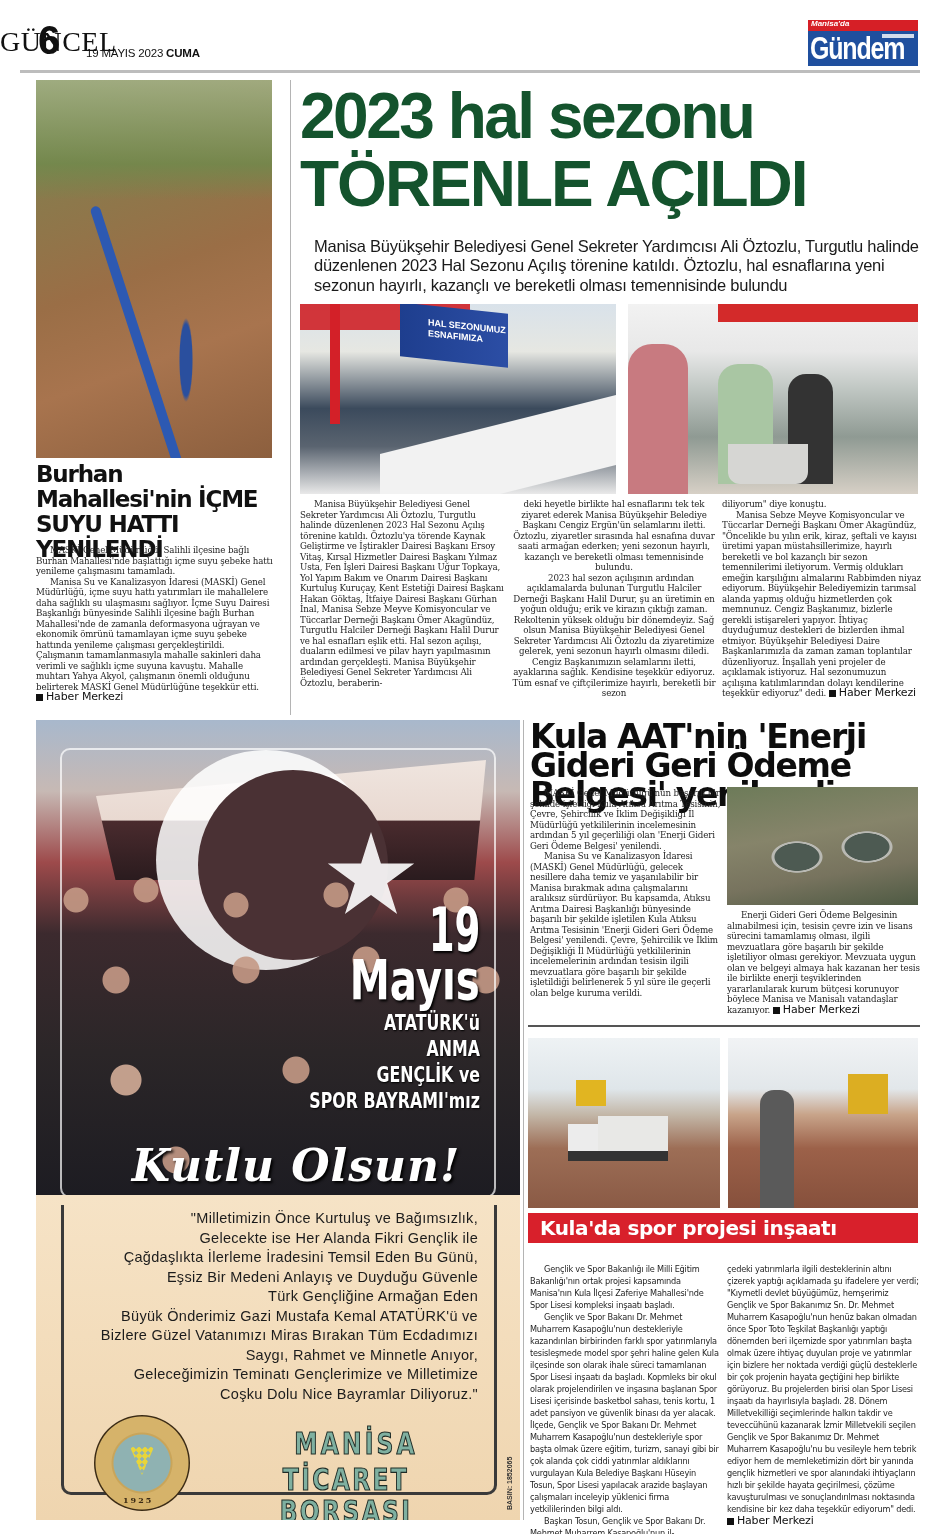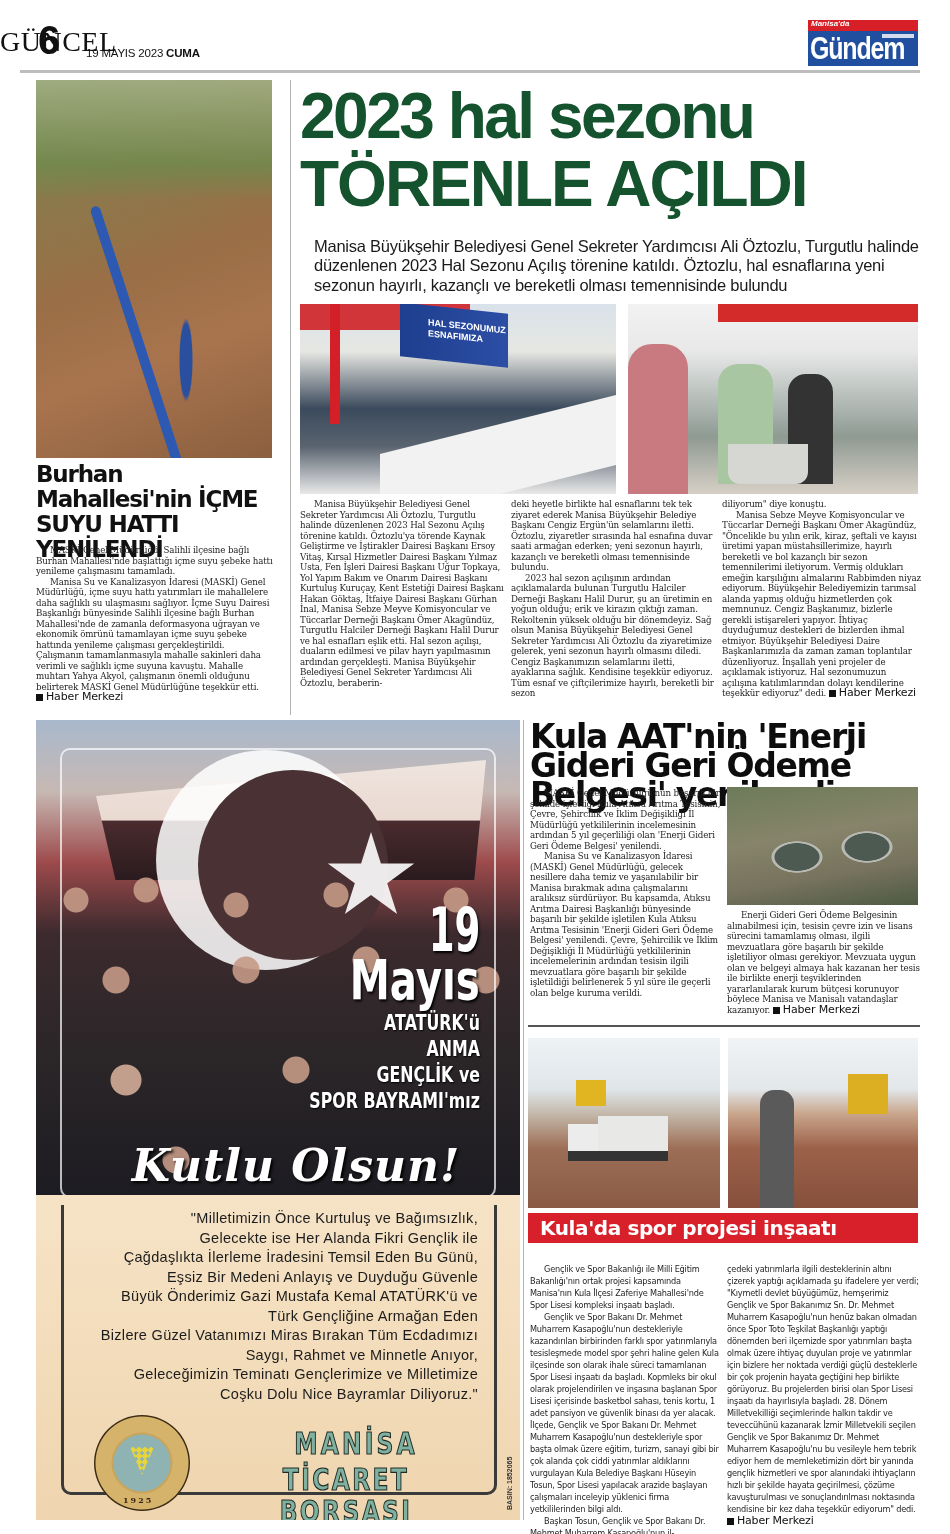--- a/index.html
+++ b/index.html
@@ -52,21 +52,21 @@
 
   .hl-burhan { left: 36px; top: 462px; width: 240px; font-family: "DejaVu Sans", sans-serif; font-weight: 700; font-size: 23px; line-height: 25px; letter-spacing: -1.2px; color: #111; }
 
   .body { font-family: "DejaVu Serif", serif; font-size: 8.7px; line-height: 10.5px; color: #1f1f1f; letter-spacing: -0.15px; text-align: left; }
   .body p { text-indent: 14px; }
   .byline { font-family: "DejaVu Sans", sans-serif; font-weight: 400; font-size: 11px; color: #111; }
   .byline::before { content: ""; display: inline-block; width: 7px; height: 7px; background: #111; margin-right: 3px; vertical-align: -1px; }
 
   .col-burhan { left: 36px; top: 545px; width: 238px; }
   .col-hal1 { left: 300px; top: 499px; width: 206px; }
-  .col-hal2 { left: 511px; top: 499px; width: 206px; }
+  .col-hal2 { left: 511px; top: 499px; width: 206px; text-align: center; }
   .col-hal3 { left: 722px; top: 499px; width: 200px; }
 
   .vrule { width: 1px; background: #b4b4b4; }
 
   
   .ad { left: 36px; top: 720px; width: 484px; height: 800px; overflow: hidden; }
   .ad-photo { position: absolute; left: 0; top: 0; width: 484px; height: 475px;
     background:
       linear-gradient(180deg, #a8b8cc 0%, #c7b9b4 15%, #9d4a4b 30%, #3c2a2e 45%, #2b2628 70%, #1d1c22 100%); }
   .ad-ship { position: absolute; left: 60px; top: 40px; width: 390px; height: 120px; background: linear-gradient(180deg, #efe5df 0%, #e9d9d1 50%, #4a2b2e 51%, #2a1b1e 100%); clip-path: polygon(0 30%, 100% 0, 97% 100%, 5% 100%); }
@@ -211,22 +211,22 @@
     </div>
     <div class="ad-kutlu">Kutlu Olsun!</div>
   </div>
   <div class="ad-bottom">
     <div class="ad-box"></div>
     <div class="ad-quote">
       <div>"Milletimizin Önce Kurtuluş ve Bağımsızlık,</div>
       <div>Gelecekte ise Her Alanda Fikri Gençlik ile</div>
       <div>Çağdaşlıkta İlerleme İradesini Temsil Eden Bu Günü,</div>
       <div>Eşsiz Bir Medeni Anlayış ve Duyduğu Güvenle</div>
+      <div>Türk Gençliğine Armağan Eden</div>
       <div>Büyük Önderimiz Gazi Mustafa Kemal ATATÜRK'ü ve</div>
-      <div>Türk Gençliğine Armağan Eden</div>
       <div>Bizlere Güzel Vatanımızı Miras Bırakan Tüm Ecdadımızı</div>
       <div>Saygı, Rahmet ve Minnetle Anıyor,</div>
       <div>Geleceğimizin Teminatı Gençlerimize ve Milletimize</div>
       <div>Coşku Dolu Nice Bayramlar Diliyoruz."</div>
     </div>
   </div>
   <div class="ad-seal" style="top:695px;"></div>
   <div class="ad-seal-grapes" style="top:727px;"></div>
   <div class="ad-seal-year" style="top:775px;">1925</div>
   <div class="ad-org1" style="top:708px;">MANİSA</div>

